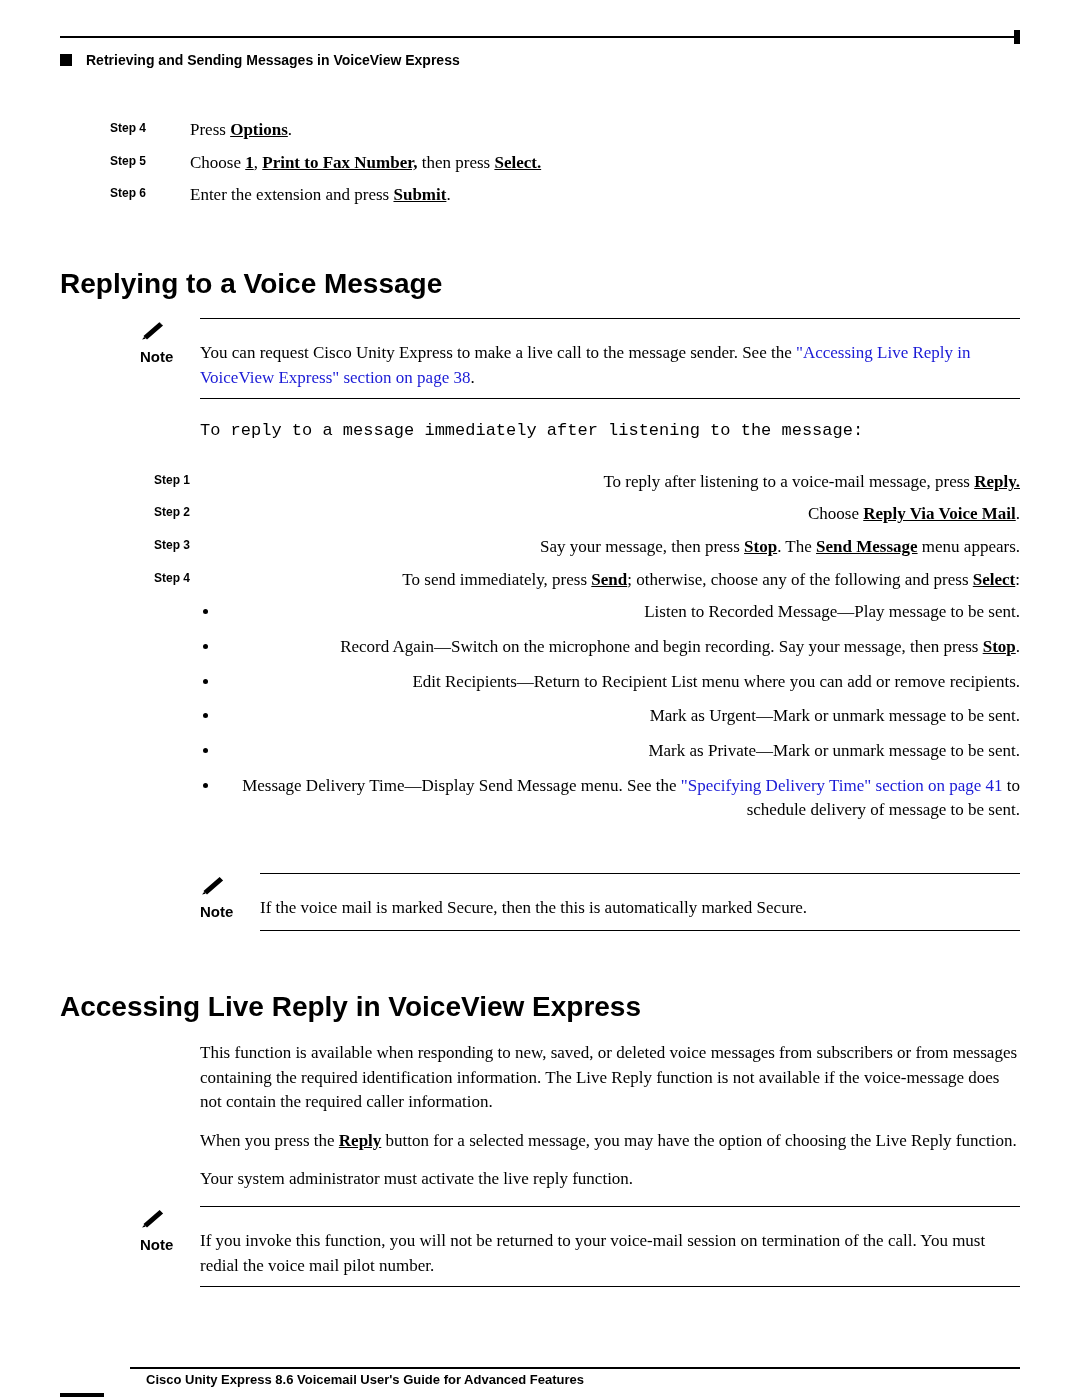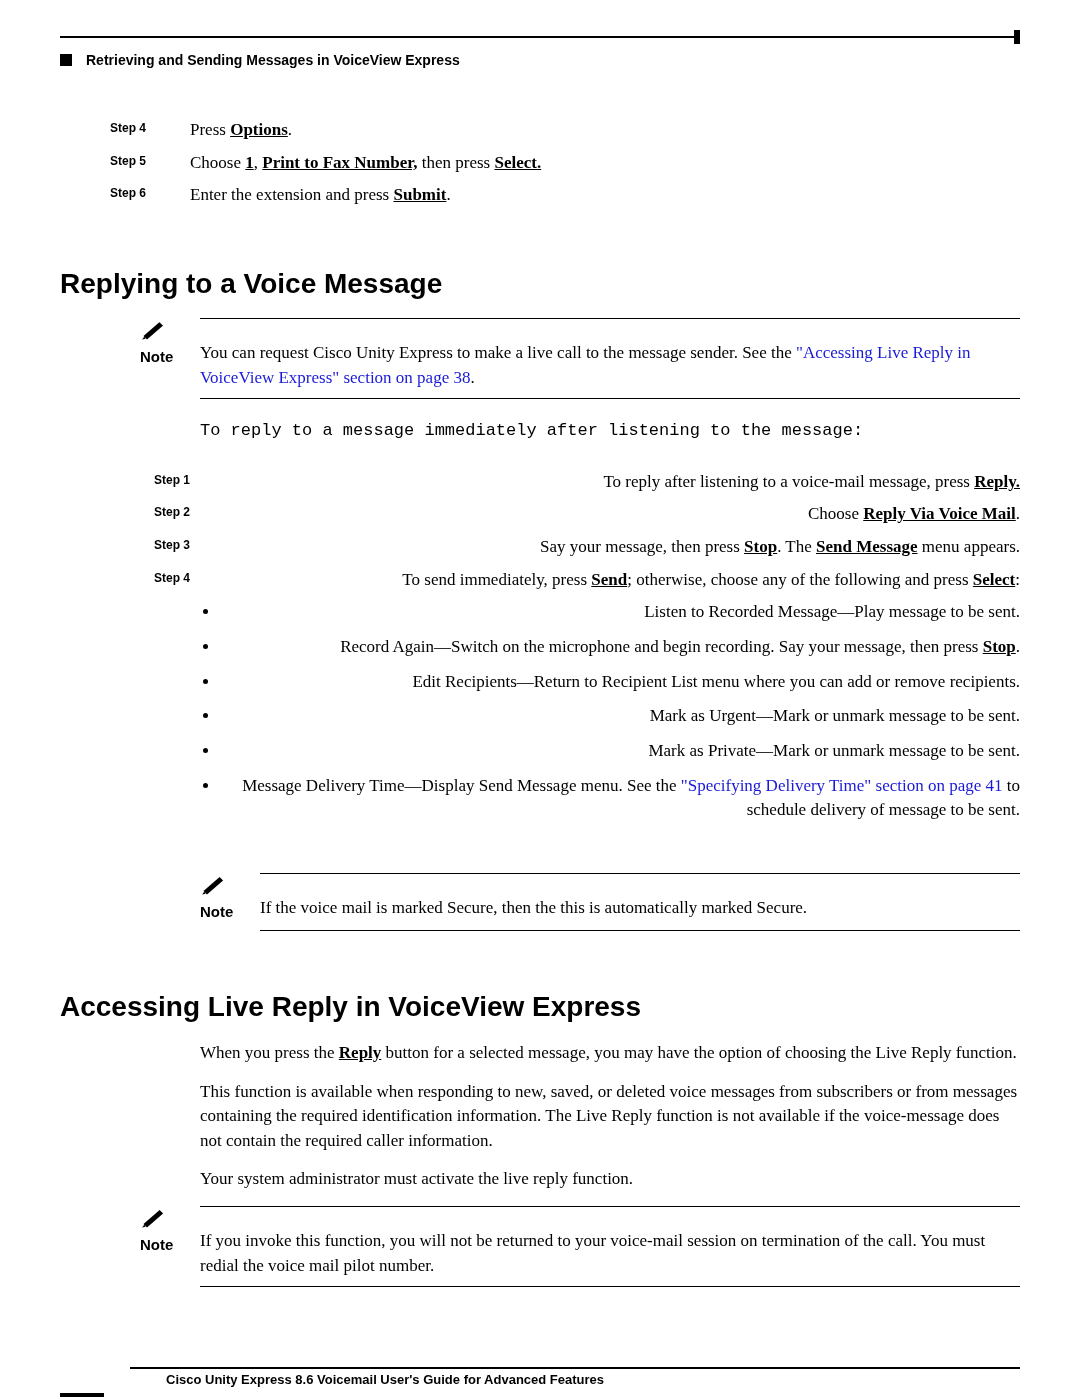--- a/index.html
+++ b/index.html
@@ -153,21 +153,21 @@
     font-family: Arial, Helvetica, sans-serif;
     font-weight:bold;
     font-size:14px;
     padding:3px 14px;
     margin-top:8px;
   }
   .footer-title{
     font-family: Arial, Helvetica, sans-serif;
     font-weight: bold;
     font-size: 13px;
-    margin-left:36px;
+    margin-left:16px;
   }
   .footer-right{
     margin-left:auto;
     font-family: Arial, Helvetica, sans-serif;
     font-weight:bold;
     font-size:11px;
     margin-top:17px;
     display:flex;
     align-items:flex-start;
   }
@@ -262,22 +262,22 @@
           </svg>
       </span><br>
       <span class="note-label">Note</span>
     </div>
     <div class="note-body">If the voice mail is marked Secure, then the this is automatically marked Secure.</div>
   </div>
   <div class="note-close" style="margin-left:200px;"></div>
 
   <h2 class="section">Accessing Live Reply in VoiceView Express</h2>
 
+  <div class="body-para">This function is available when responding to new, saved, or deleted voice messages from subscribers or from messages containing the required identification information. The Live Reply function is not available if the voice-message does not contain the required caller information.</div>
   <div class="body-para"><span>When you press the </span><span class="b">Reply</span><span> button for a selected message, you may have the option of choosing the Live Reply function.</span></div>
-  <div class="body-para">This function is available when responding to new, saved, or deleted voice messages from subscribers or from messages containing the required identification information. The Live Reply function is not available if the voice-message does not contain the required caller information.</div>
   <div class="body-para">Your system administrator must activate the live reply function.</div>
 
   <div class="note-block">
     <div class="note-left">
       <span class="pencil-icon">
         <svg viewBox="0 0 40 30">
             <path d="M5 25 L28 5 L33 10 L10 30 Z M6 26 L3 30 L8 29 Z" fill="#000"></path>
           </svg>
       </span><br>
       <span class="note-label">Note</span>

